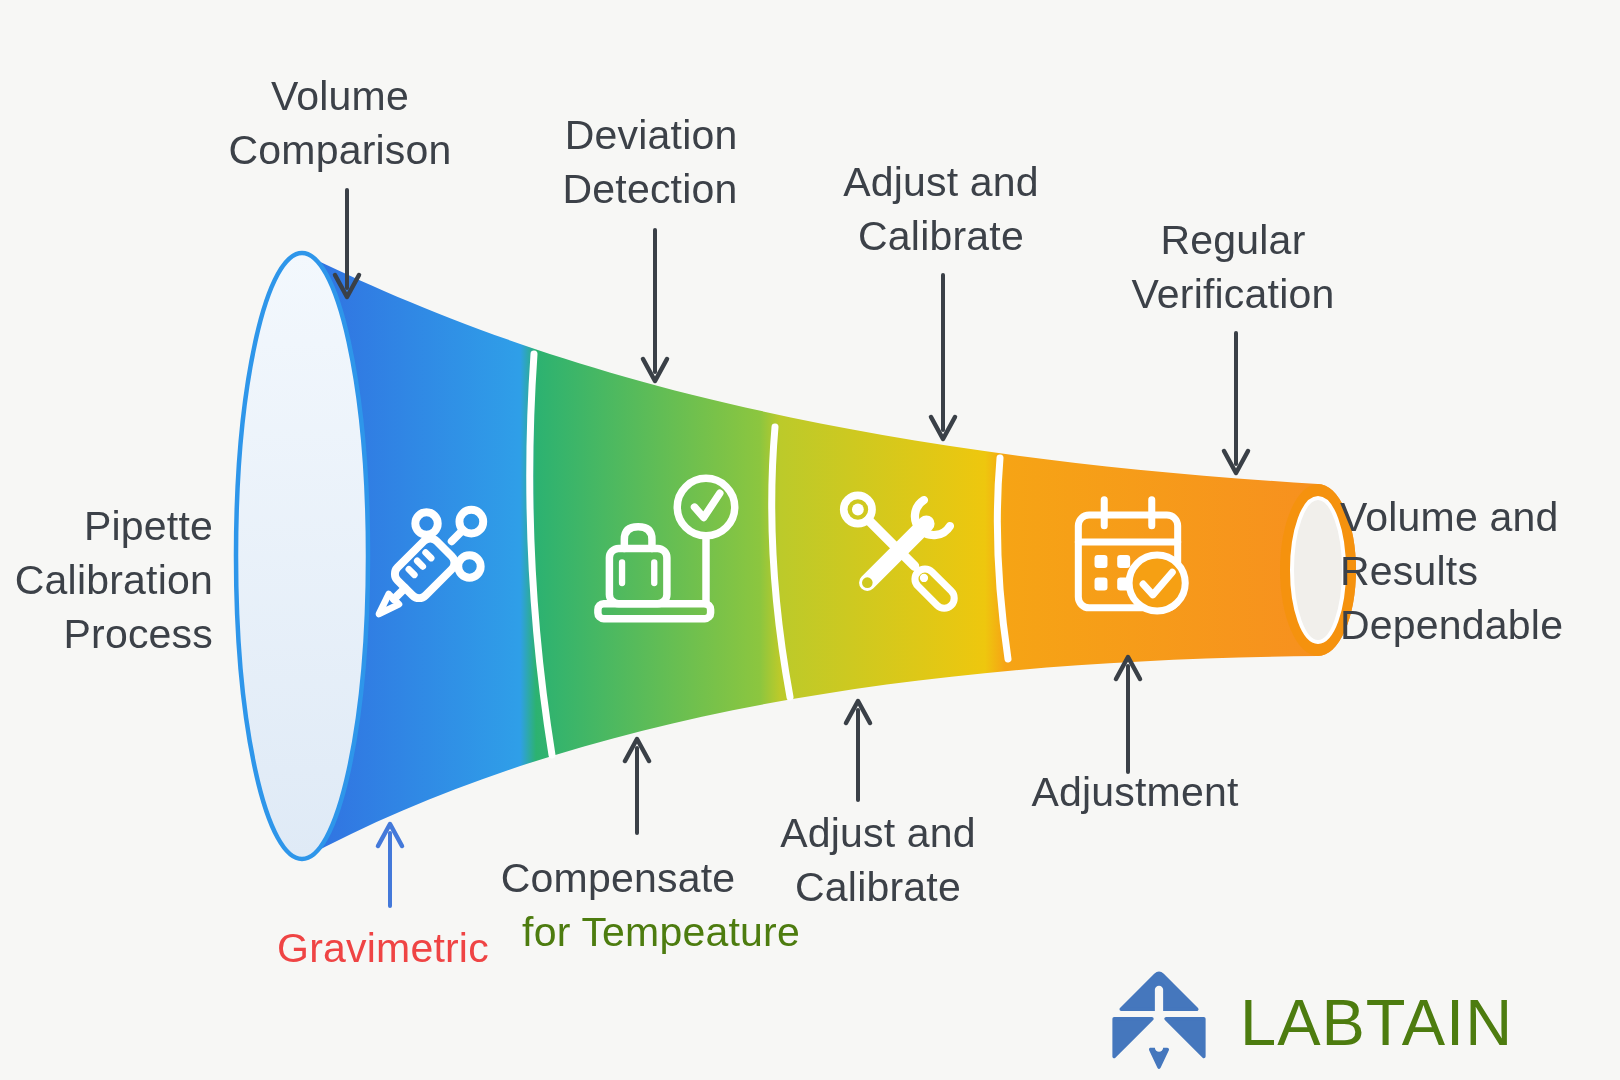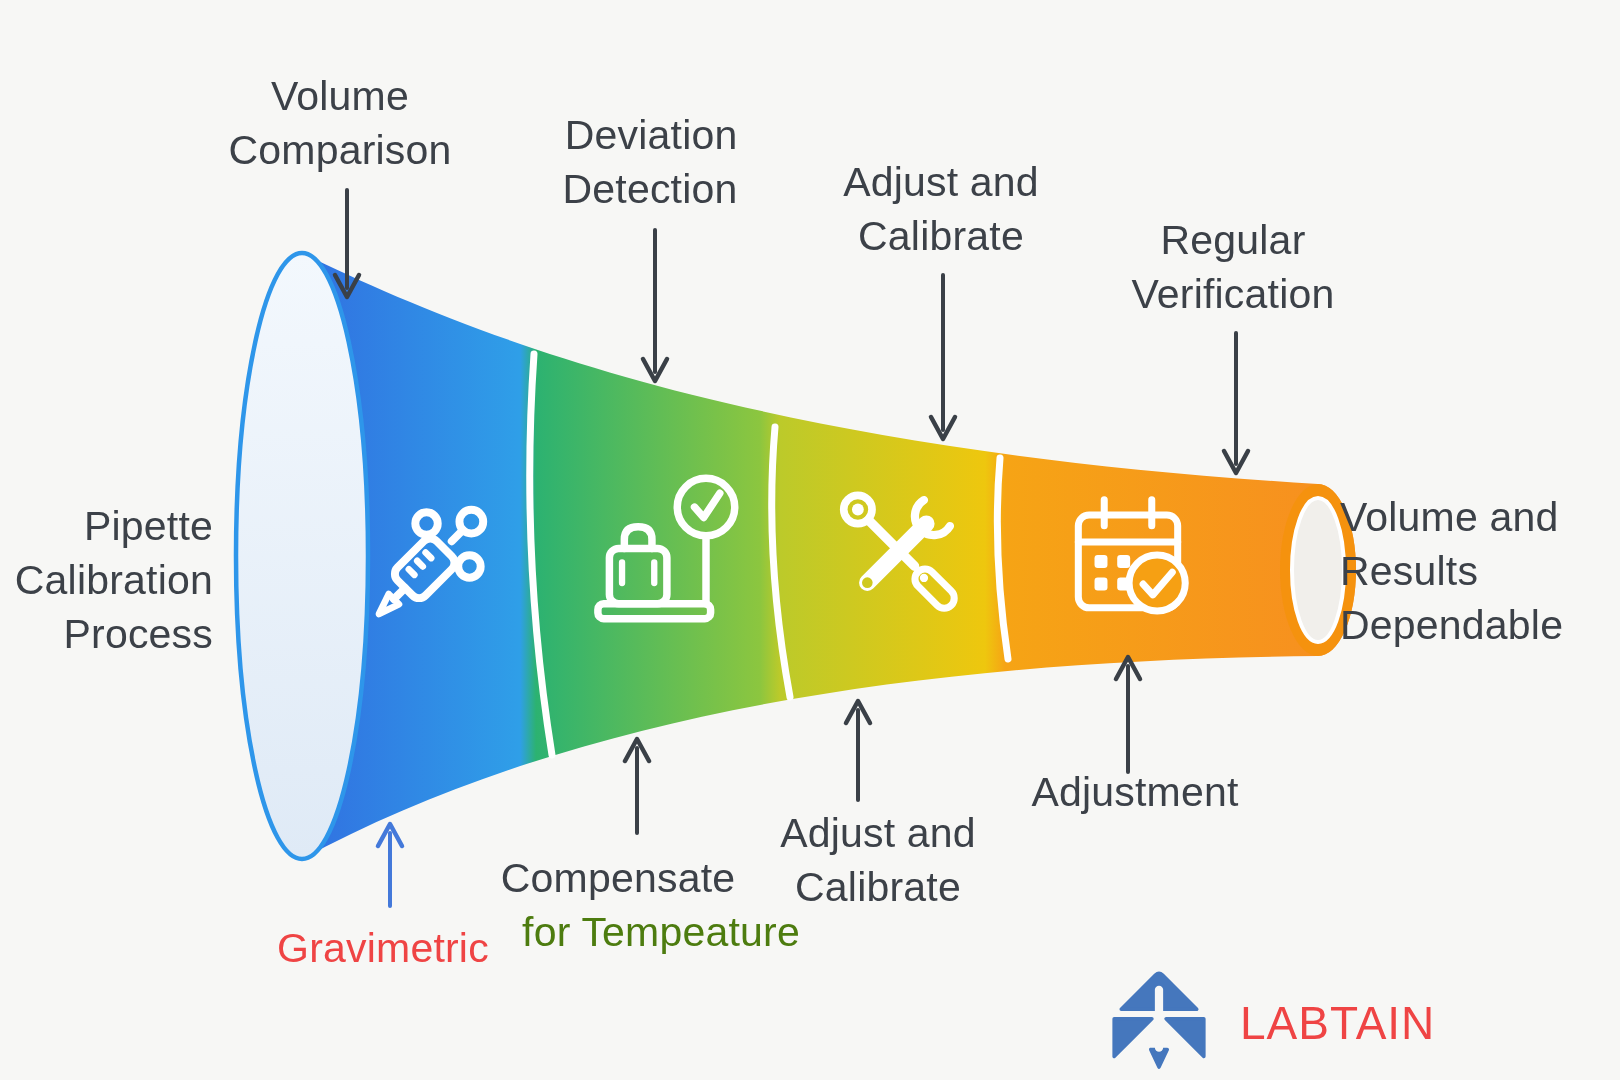--- a/index.html
+++ b/index.html
@@ -20,21 +20,21 @@
     letter-spacing:.2px;
   }
   .label .ln{display:block;}
   .label.align-right{transform:translateX(-100%);text-align:right;}
   .label.align-left{transform:none;text-align:left;}
   .blue-text{color:#ef4444;}
   .blue-text2{color:#4d7c0f;}
   .shift-r{transform:translateX(43px);}
   #logo-text{
     position:absolute;left:1240px;top:988px;
-    font-size:46px;font-weight:500;color:#ef4444;
+    font-size:65px;font-weight:500;color:#4d7c0f;
     letter-spacing:1px;line-height:70px;
   }
   svg{position:absolute;left:0;top:0;}
 </style>
 </head>
 <body>
 
 <svg width="1620" height="1080" viewBox="0 0 1620 1080">
   <defs>
     <linearGradient id="bodyGrad" gradientUnits="userSpaceOnUse" x1="302" y1="556" x2="1356" y2="556">

